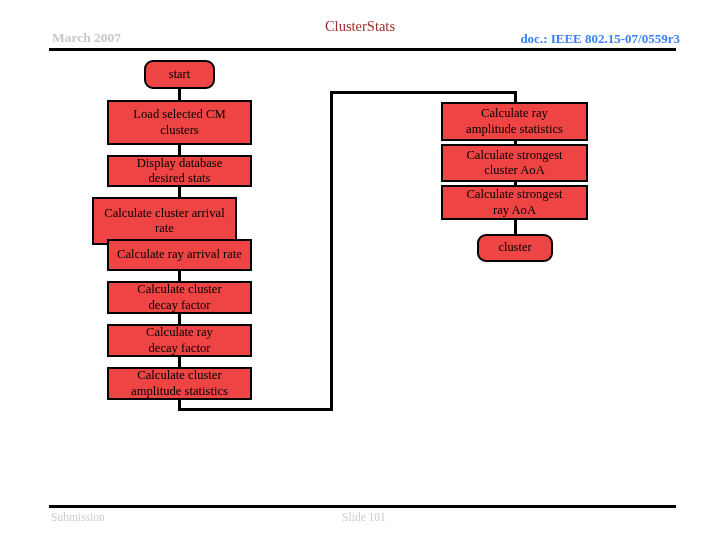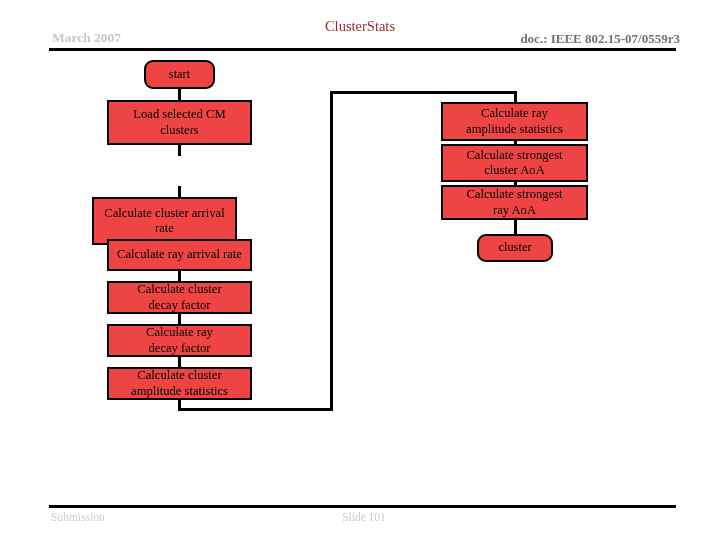--- a/index.html
+++ b/index.html
@@ -37,21 +37,21 @@
     text-align: center;
     font-size: 14.5px;
     color: #9e2a2a;
     white-space: nowrap;
   }
   #header-doc {
     position: absolute;
     right: 40px; top: 31px;
     font-size: 13px;
     font-weight: bold;
-    color: #737373;
+    color: #3b82f6;
     white-space: nowrap;
   }
   #header-rule {
     position: absolute;
     left: 49px; top: 48px;
     width: 627px; height: 3px;
     background: #000000;
   }
 
   
@@ -154,20 +154,23 @@
   <div class="conn" style="left:514px; top:219px; width:2.5px; height:17px;"></div>
 
   <div class="node terminal" style="left:144px; top:60px; width:71px; height:29px;">
     <span class="node-label">start</span>
   </div>
 
   <div class="node" style="left:107px; top:100px; width:145px; height:45px;">
     <span class="node-label">Load selected CM<br>clusters</span>
   </div>
 
+  <div class="node" style="left:107px; top:155px; width:145px; height:32px;">
+    <span class="node-label">Display database<br>desired stats</span>
+  </div>
 
   <div class="node" style="left:92px; top:197px; width:145px; height:48px;">
     <span class="node-label">Calculate cluster arrival rate</span>
   </div>
 
   <div class="node" style="left:107px; top:239px; width:145px; height:32px;">
     <span class="node-label">Calculate ray arrival rate</span>
   </div>
 
   <div class="node" style="left:107px; top:281px; width:145px; height:33px;">

